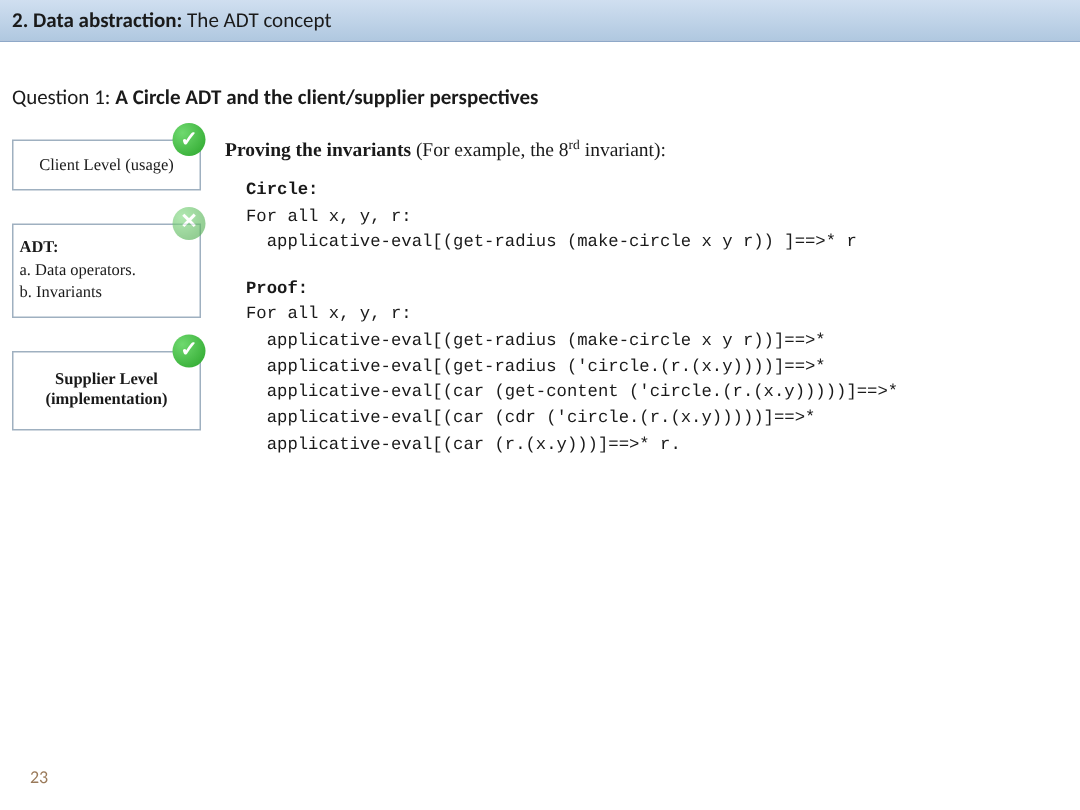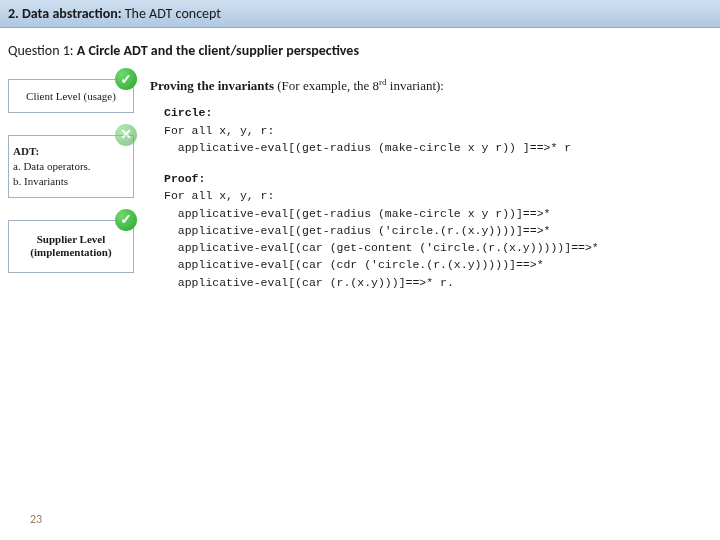--- a/index.html
+++ b/index.html
@@ -13,21 +13,21 @@
   }
   .title-bar {
     background: linear-gradient(to bottom, #d0dff0 0%, #b0c8e0 100%);
     border-bottom: 1px solid #8fa8c8;
     padding: 5px 8px;
     font-size: 14px;
     color: #1a1a1a;
   }
   .title-bar .bold { font-weight: bold; }
   .content {
-    padding: 14px 8px 0 8px;
+    padding: 28px 8px 0 8px;
   }
   .question {
     font-size: 14px;
     color: #1a1a1a;
     margin-bottom: 18px;
   }
   .question .bold { font-weight: bold; }
   .main-row {
     display: flex;
     gap: 16px;
@@ -84,21 +84,21 @@
     line-height: 1.5;
     white-space: pre;
     color: #1a1a1a;
     margin-left: 14px;
     margin-bottom: 14px;
   }
   .code .b { font-weight: bold; }
   .page-num {
     position: absolute;
     bottom: 14px;
-    left: 30px;
+    left: 20px;
     font-family: Calibri, Arial, sans-serif;
     font-size: 12px;
     color: #9a7a5a;
   }
 </style>
 </head>
 <body>
 
 <div class="title-bar">
   <span class="bold">2. </span><span class="bold">Data abstraction:</span><span> The ADT concept</span>

